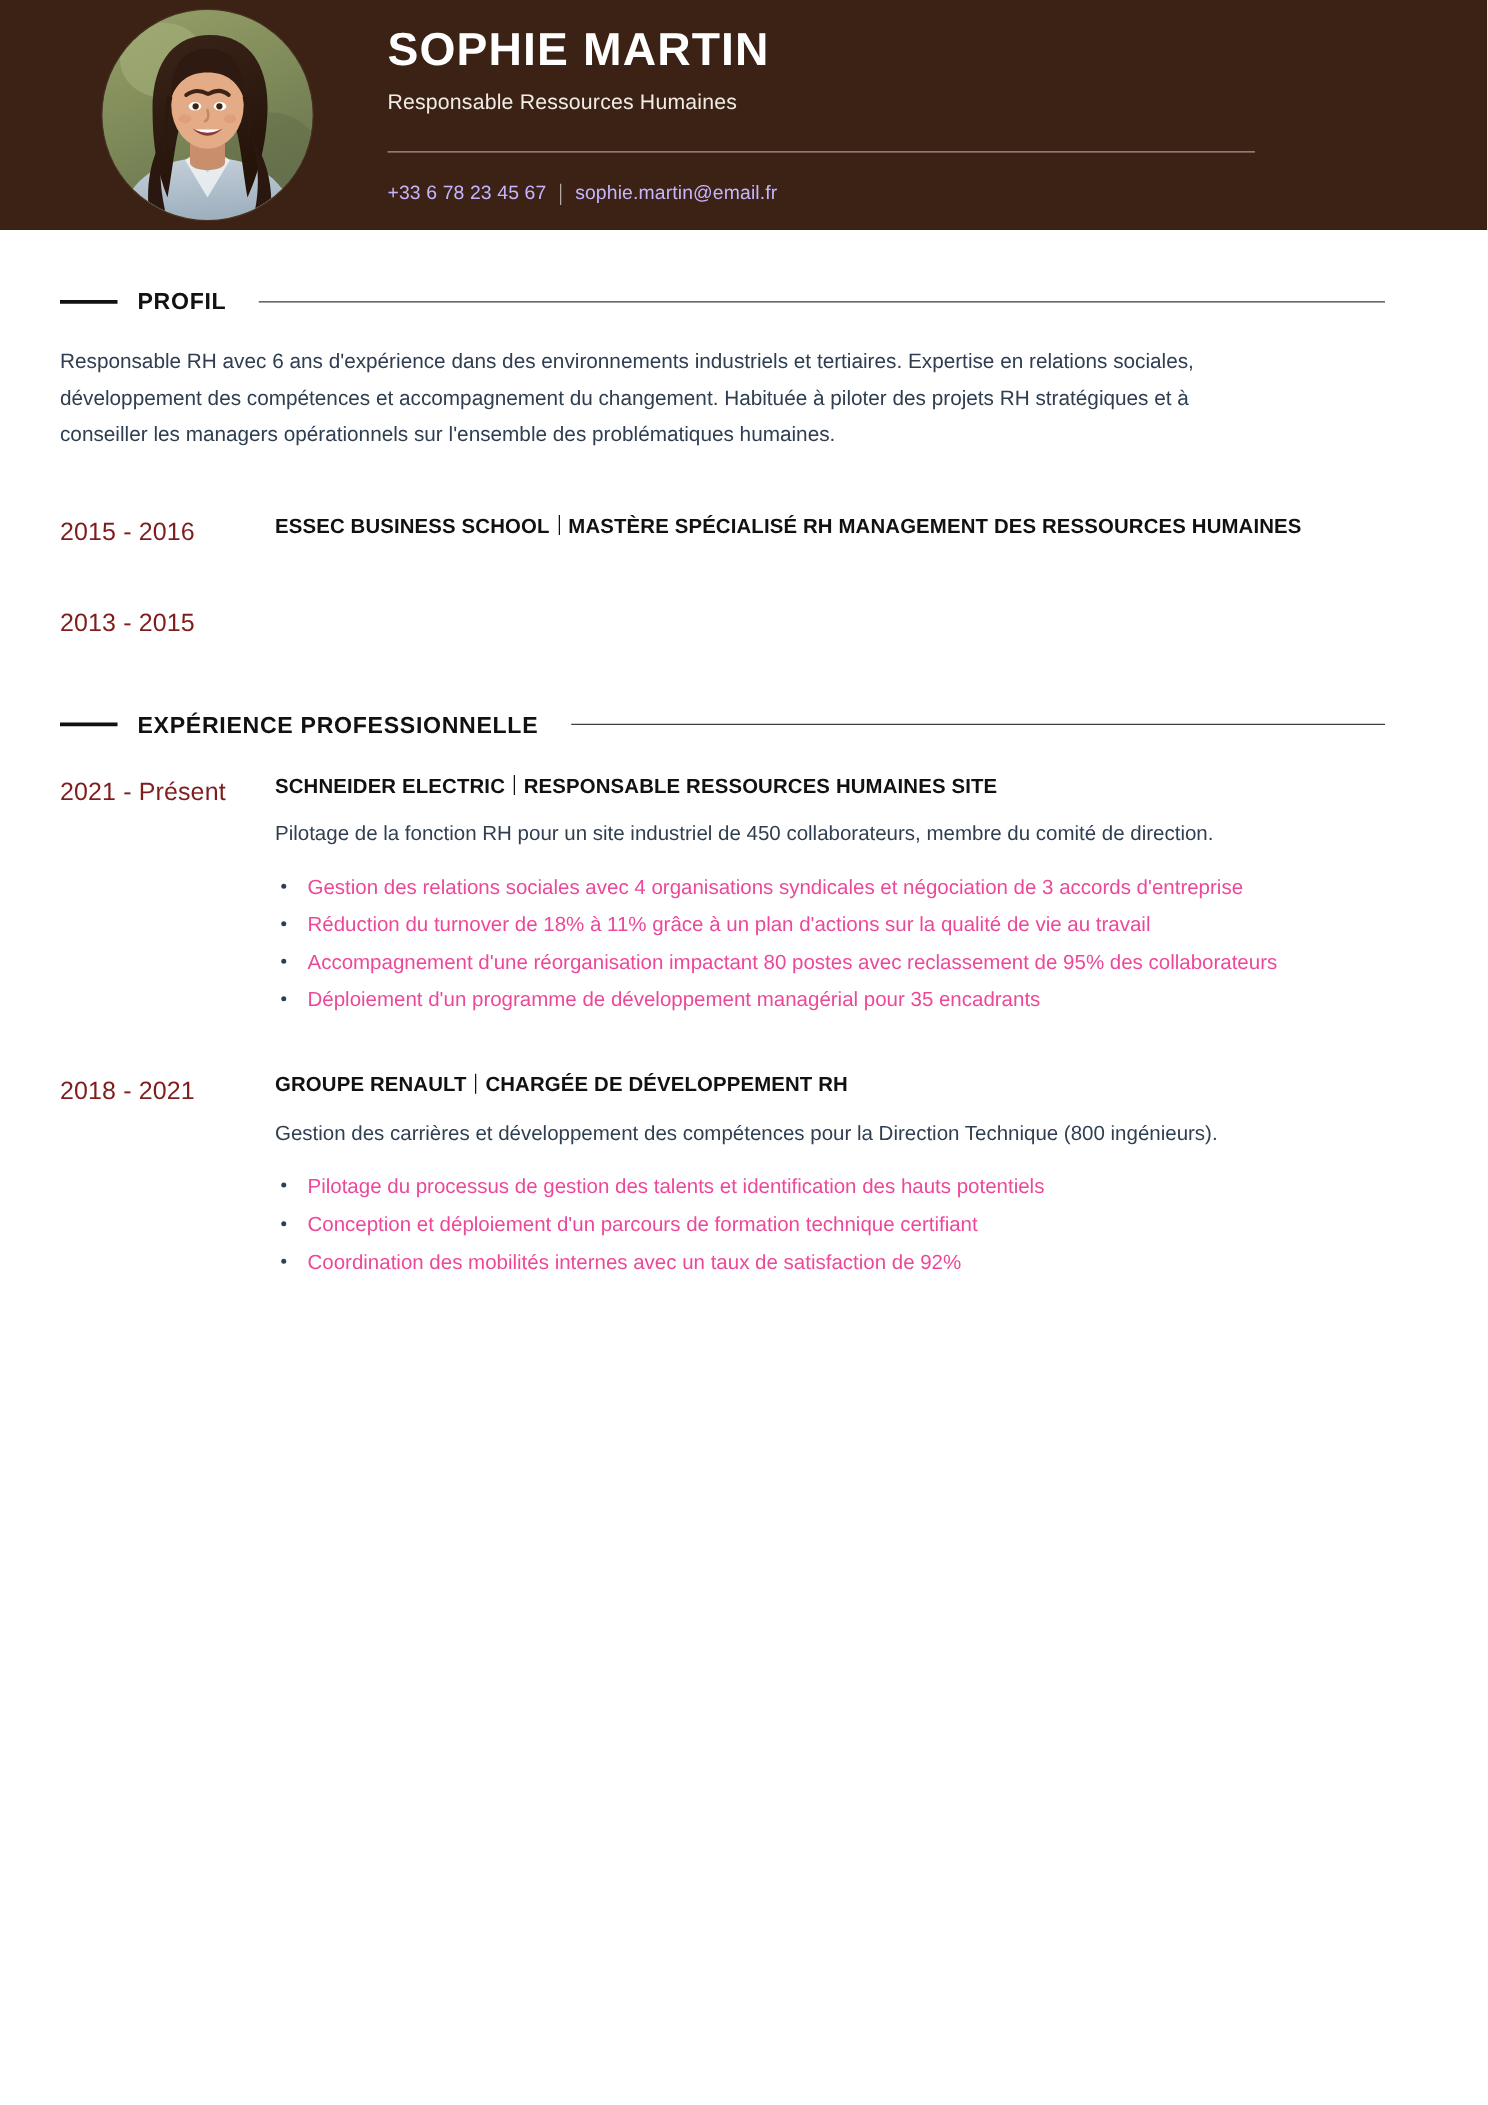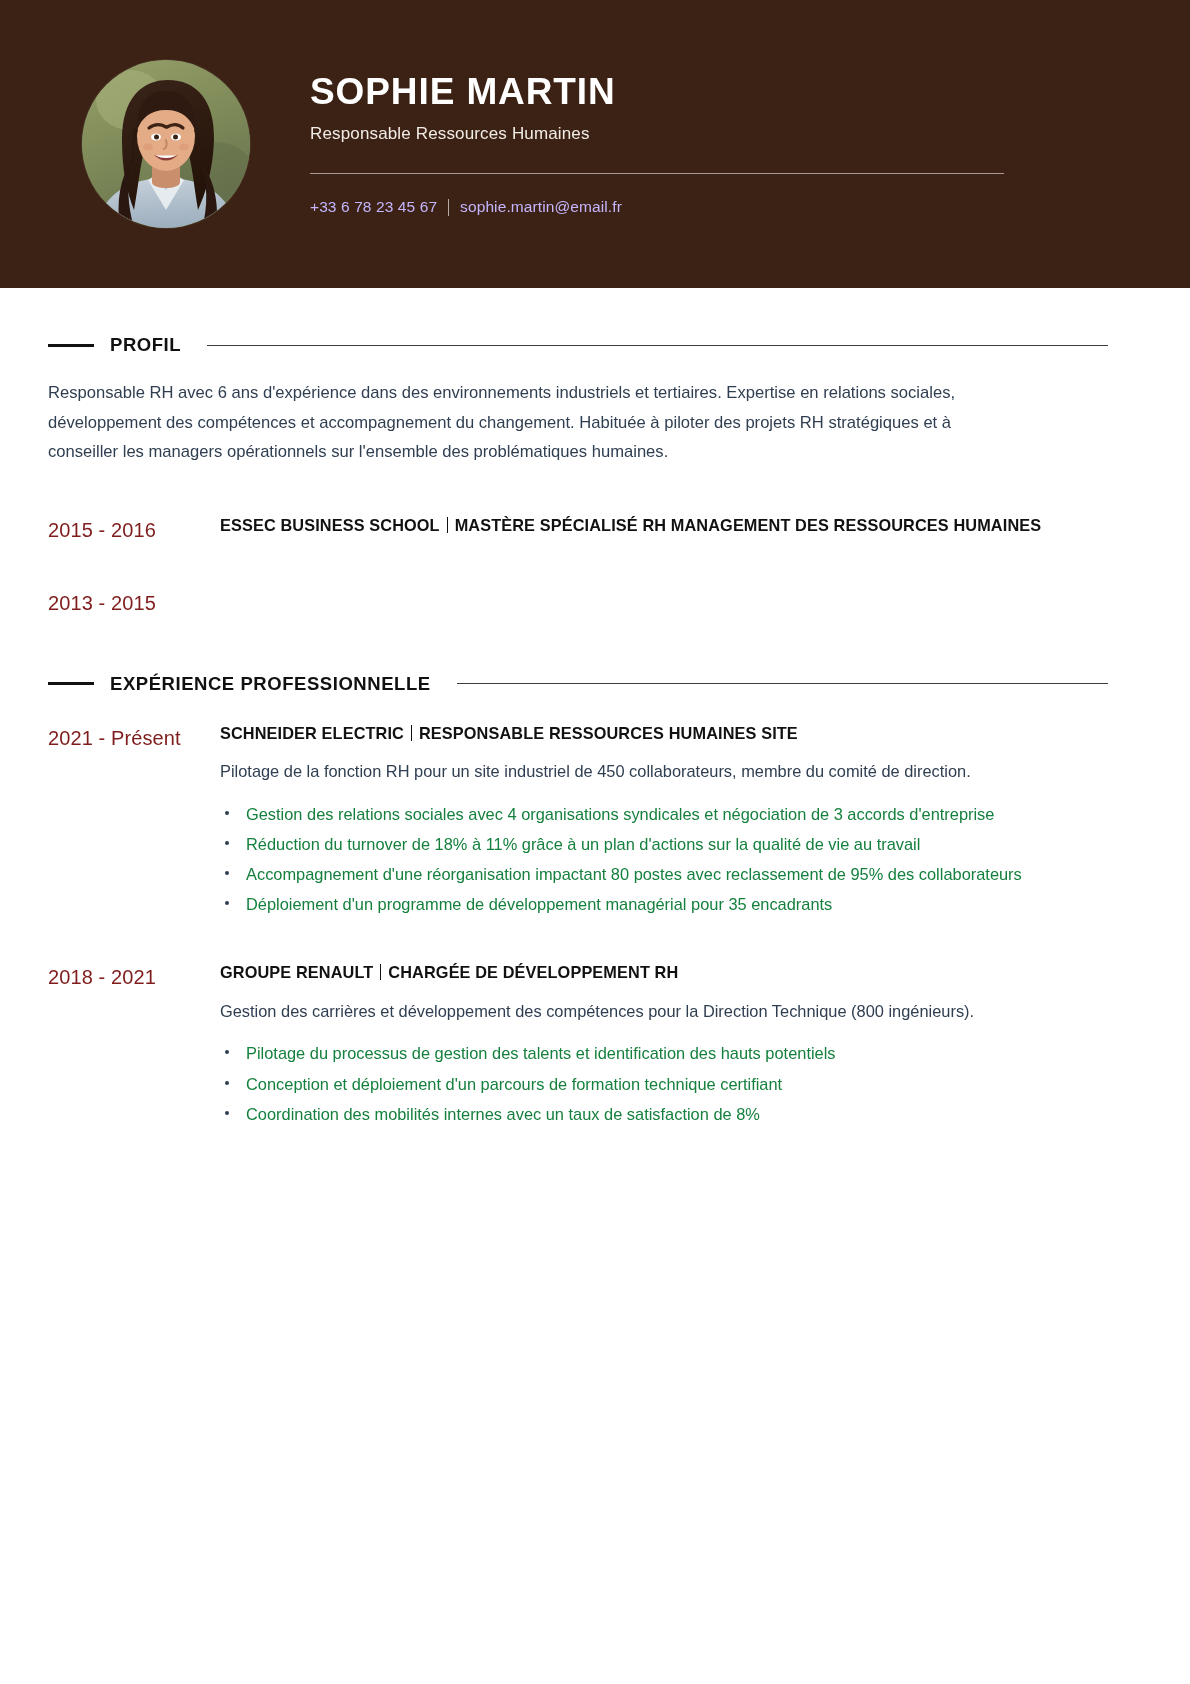--- a/index.html
+++ b/index.html
@@ -17,21 +17,21 @@
     width: 1190px;
     height: 1684px;
     margin: 0 auto;
     background: #ffffff;
     overflow: hidden;
   }
 
   
   .header {
     position: relative;
-    height: 288px;
+    height: 184px;
     background: #3B2214;
     display: flex;
     align-items: center;
     padding-left: 82px;
     box-sizing: border-box;
   }
   .avatar {
     width: 168px;
     height: 168px;
     border-radius: 50%;
@@ -179,21 +179,21 @@
   ul.bullets {
     list-style: none;
     margin: 14px 0 0 0;
     padding: 0;
   }
   ul.bullets li {
     position: relative;
     padding-left: 26px;
     font-size: 16.4px;
     line-height: 1.72;
-    color: #15803d;
+    color: #ec4899;
     margin-bottom: 2px;
   }
   ul.bullets li::before {
     content: "";
     position: absolute;
     left: 5px;
     top: 11px;
     width: 4px;
     height: 4px;
     border-radius: 50%;
@@ -336,20 +336,20 @@
       <div class="entry entry-gap-lg">
         <div class="entry-date">2018 - 2021</div>
         <div class="entry-body">
           <p class="entry-title">
             <span>GROUPE RENAULT</span><span class="bar"></span><span>CHARGÉE DE DÉVELOPPEMENT RH</span>
           </p>
           <p class="entry-desc">Gestion des carrières et développement des compétences pour la Direction Technique (800 ingénieurs).</p>
           <ul class="bullets">
             <li>Pilotage du processus de gestion des talents et identification des hauts potentiels</li>
             <li>Conception et déploiement d'un parcours de formation technique certifiant</li>
-            <li>Coordination des mobilités internes avec un taux de satisfaction de 8%</li>
+            <li>Coordination des mobilités internes avec un taux de satisfaction de 92%</li>
           </ul>
         </div>
       </div>
 
     </div>
   </div>
 </div>
 
 </body></html>

